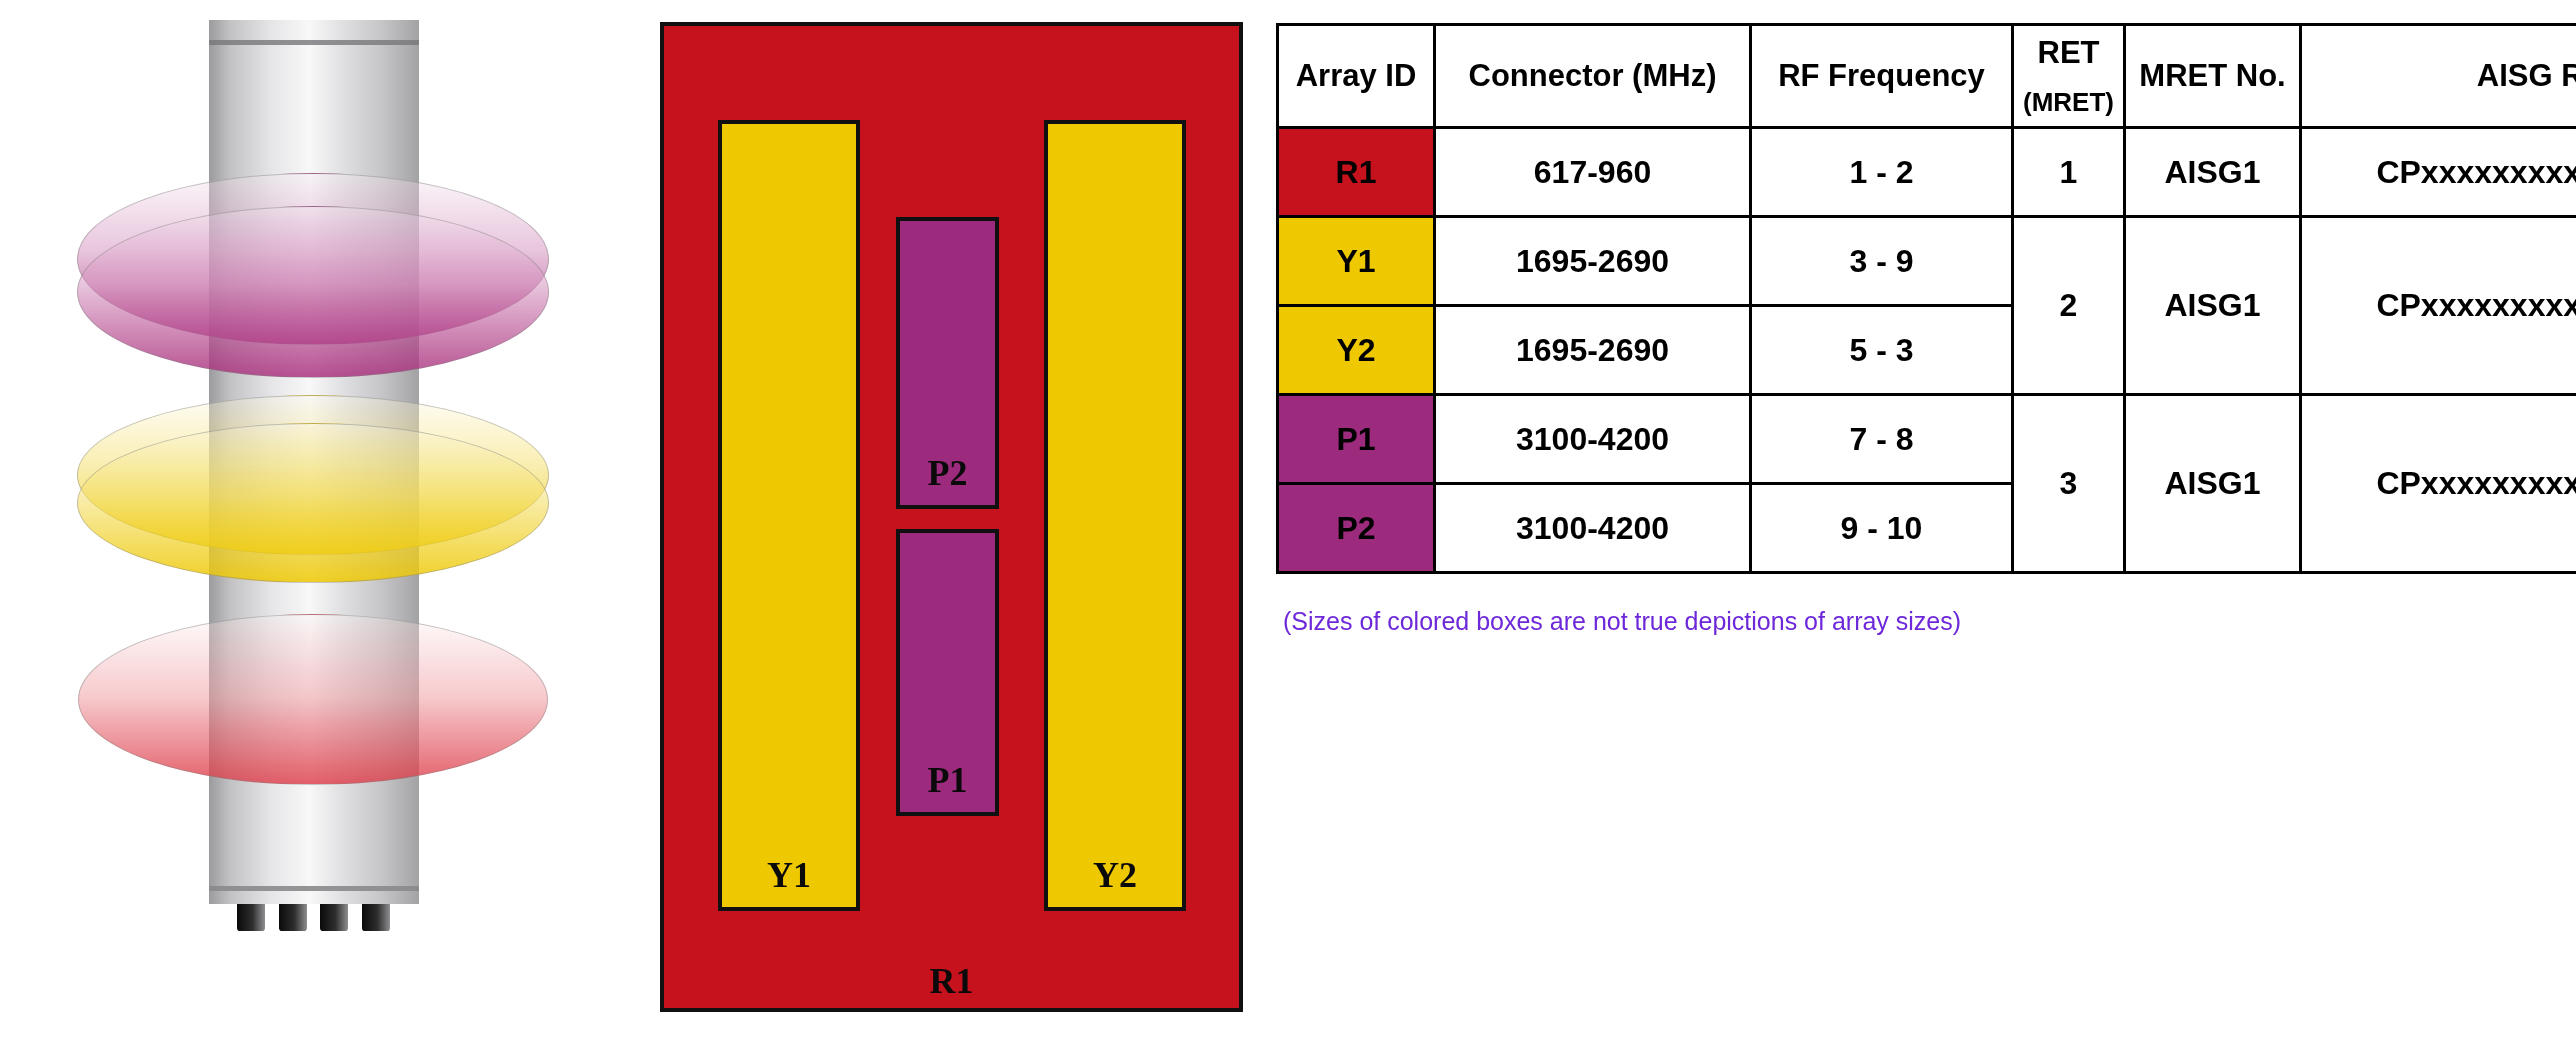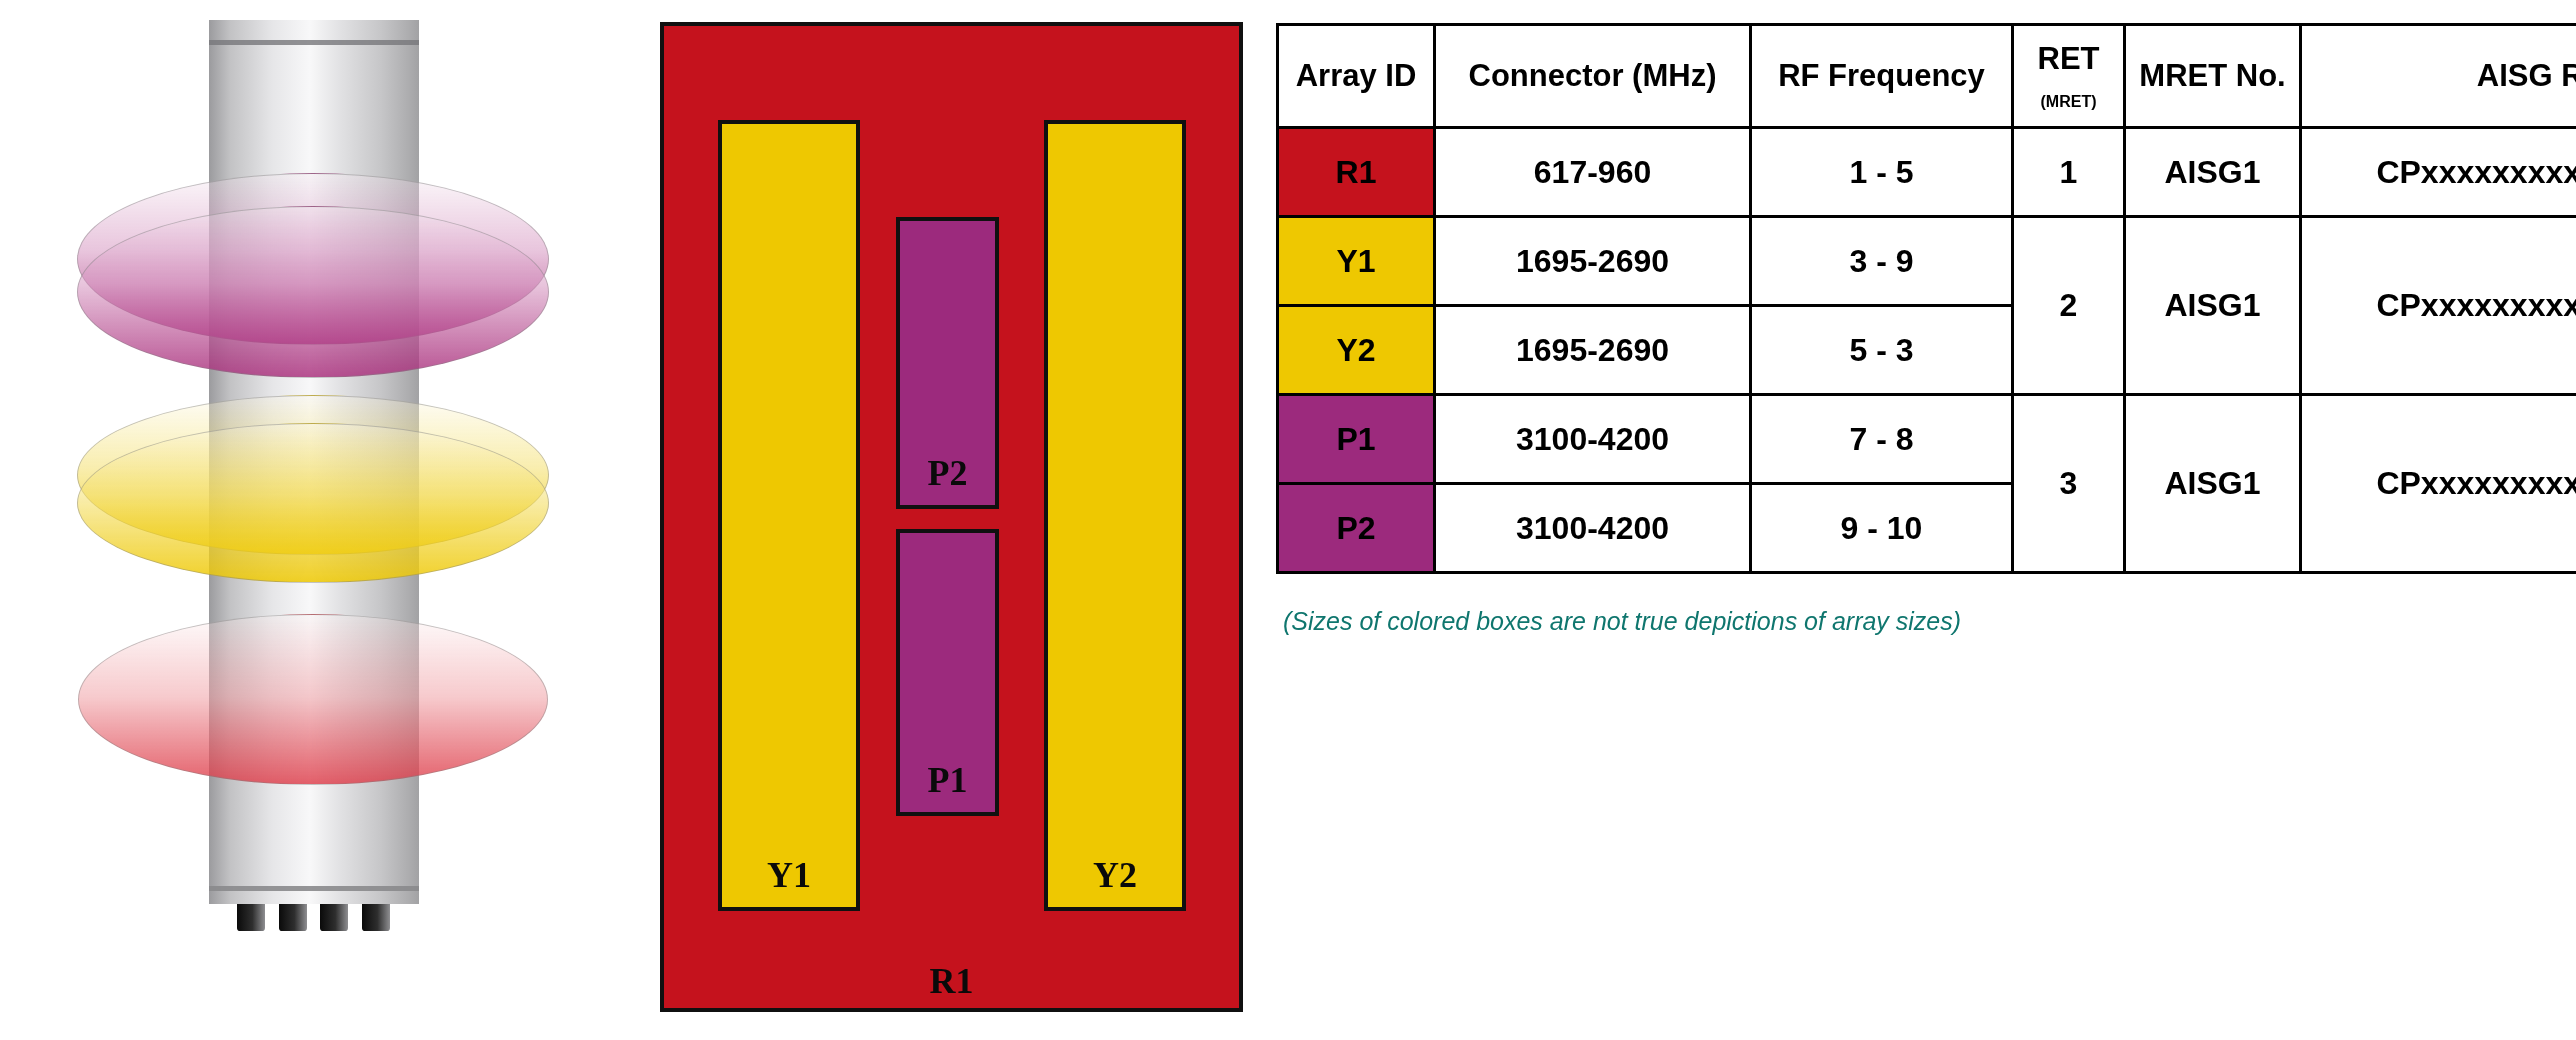--- a/index.html
+++ b/index.html
@@ -77,28 +77,28 @@
   table{border-collapse:collapse;table-layout:fixed;width:1584px;}
   th,td{
     border:3.6px solid #000;
     text-align:center;vertical-align:middle;
     font-size:32px;color:#000;font-weight:bold;
     padding:0;overflow:hidden;
   }
   th{font-size:31px;}
   thead tr{height:103px;}
   tbody tr{height:89px;}
-  .mret{font-size:16px;display:block;margin-top:16px;}
+  .mret{font-size:26px;display:block;margin-top:16px;}
   .c-arrayid{width:157px;} .c-freq{width:316px;} .c-rf{width:262px;}
   .c-ret{width:112px;} .c-aisg{width:176px;} .c-uid{width:561px;}
 
   
   #note{
     position:absolute;left:1283px;top:607px;
-    font-size:25px;color:#0f766e;white-space:nowrap;font-style:italic;
+    font-size:25px;color:#6d28d9;white-space:nowrap;
   }
 </style>
 </head>
 <body>
 
 <div id="canvas">
 
   <div id="antenna">
     <div class="cylinder">
       <div class="cyl-seam-top"></div>
@@ -151,21 +151,21 @@
             <span class="mret">(MRET)</span>
           </th>
           <th>MRET No.</th>
           <th>AISG RET UID</th>
         </tr>
       </thead>
       <tbody>
         <tr>
           <td style="background-color: rgb(197, 18, 29);">R1</td>
           <td>617-960</td>
-          <td>1 - 5</td>
+          <td>1 - 2</td>
           <td>1</td>
           <td>AISG1</td>
           <td>CPxxxxxxxxxxxxxxxxMM.1</td>
         </tr>
         <tr>
           <td style="background-color: rgb(238, 200, 1);">Y1</td>
           <td>1695-2690</td>
           <td>3 - 9</td>
           <td rowspan="2">2</td>
           <td rowspan="2">AISG1</td>

